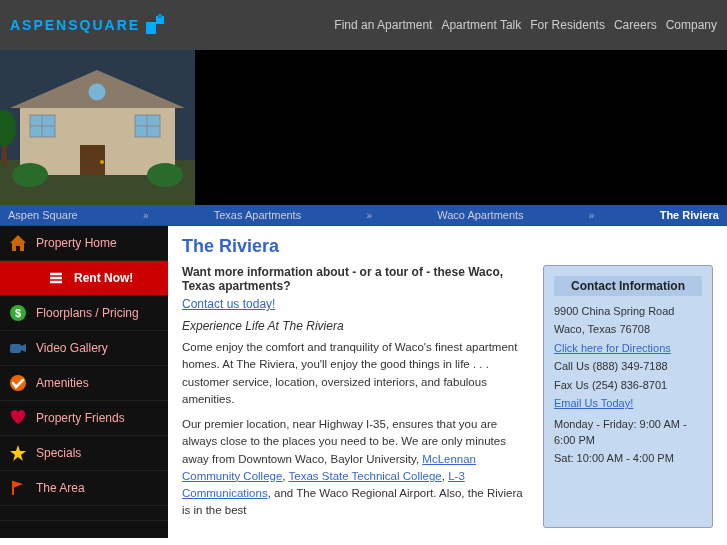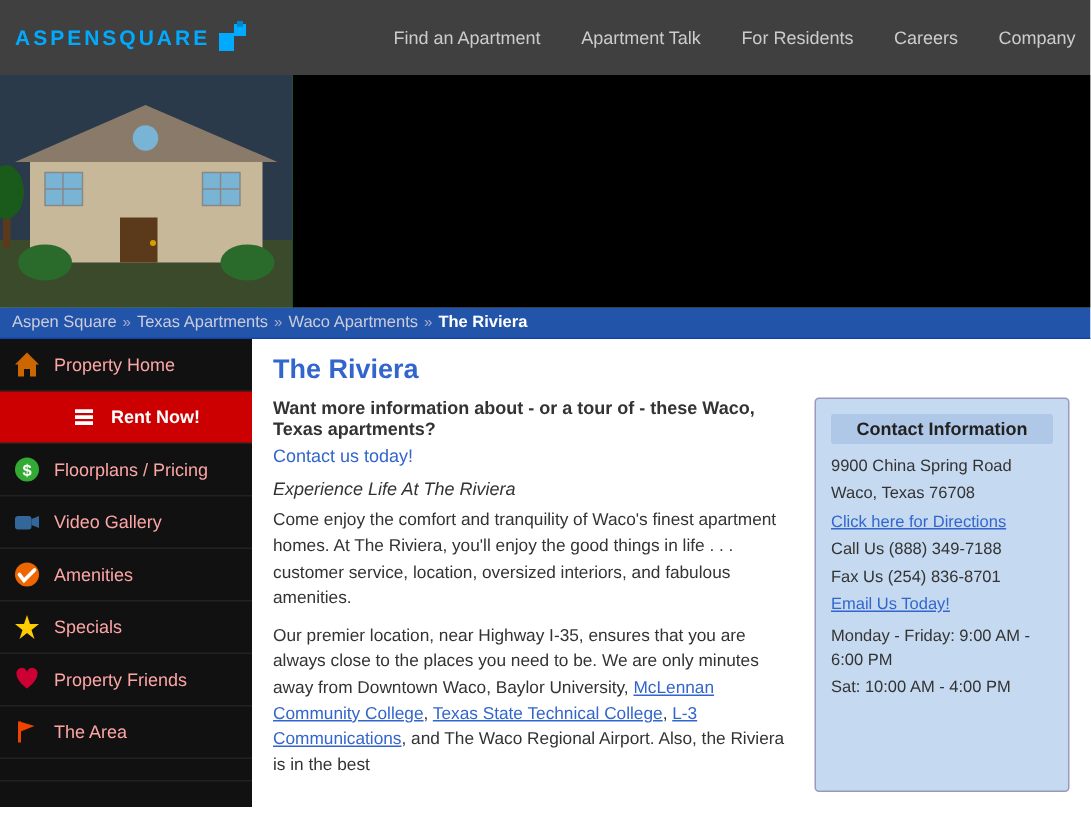--- a/index.html
+++ b/index.html
@@ -4,47 +4,47 @@
   <style>
     * { margin: 0; padding: 0; box-sizing: border-box; }
     body { font-family: Arial, sans-serif; font-size: 12px; background: #fff; width: 727px; min-height: 545px; overflow-x: hidden; }
 
     
     #header { background: #404040; height: 50px; display: flex; align-items: center; padding: 0 10px; }
     #logo-area { display: flex; align-items: center; }
     #logo-text { color: #fff; font-size: 14px; font-weight: bold; letter-spacing: 2px; }
     #logo-text span { color: #00aaff; }
     #logo-icon { width: 22px; height: 22px; margin-left: 4px; }
-    #nav { margin-left: auto; display: flex; gap: 27px; align-items: center; }
+    #nav { margin-left: auto; display: flex; gap: 9px; align-items: center; }
     .nav-item { color: #ccc; font-size: 12px; cursor: pointer; text-decoration: none; }
 
     
     #hero { background: #000; height: 155px; display: flex; align-items: center; overflow: hidden; position: relative; }
     #hero-image { width: 195px; height: 155px; background: linear-gradient(135deg, #8fa, #4a6 50%, #2a4); position: relative; overflow: hidden; }
 
     
-    #breadcrumb { background: #2255aa; padding: 4px 8px; font-size: 11px; color: #ddd; display: flex; align-items: center; gap: 4px; border-bottom: 1px solid #1144aa; }
+    #breadcrumb { background: #2255aa; padding: 4px 8px; font-size: 11px; color: #ddd; display: flex; align-items: center; gap: 4px; border-bottom: 1px solid #1144aa; justify-content: space-between; }
     .bc-sep { color: #aac; font-size: 10px; }
     .bc-link { color: #ccd; cursor: pointer; }
     .bc-current { color: #fff; font-weight: bold; }
 
     
     #main { display: flex; }
 
     
     #sidebar { width: 168px; min-width: 168px; background: #111; }
     .sidebar-item { display: flex; align-items: center; padding: 7px 8px; border-bottom: 1px solid #222; cursor: pointer; color: #fca5a5; font-size: 12px; text-decoration: none; }
     .sidebar-item.active { background: #cc0000; color: #fff; font-weight: bold; padding-left: 46px; }
     .sidebar-icon { width: 20px; height: 20px; margin-right: 8px; display: flex; align-items: center; justify-content: center; flex-shrink: 0; }
 
     
     #content { flex: 1; padding: 10px 14px; background: #fff; }
     #content-title { color: #3366cc; font-size: 18px; font-weight: bold; margin-bottom: 8px; }
     #content-subtitle { font-weight: bold; font-size: 12px; margin-bottom: 4px; color: #333; }
-    #contact-link { color: #3366cc; cursor: pointer; font-size: 12px; }
+    #contact-link { color: #3366cc; text-decoration: underline; cursor: pointer; font-size: 12px; }
     #experience-text { font-size: 12px; color: #333; margin: 8px 0 6px; font-style: italic; }
     .content-para { font-size: 11.5px; color: #333; line-height: 1.5; margin-bottom: 8px; }
     .content-para a { color: #3366cc; text-decoration: underline; }
 
     
     #contact-box { width: 170px; min-width: 170px; background: #c5d9f0; border: 1px solid #99b; padding: 10px; margin-left: 10px; border-radius: 3px; font-size: 11px; }
     #contact-box-title { font-weight: bold; font-size: 12px; margin-bottom: 8px; color: #222; text-align: center; background: #b0c8e8; padding: 3px; border-radius: 2px; }
     .contact-row { margin-bottom: 3px; color: #333; line-height: 1.4; }
     .contact-link { color: #3366cc; text-decoration: underline; cursor: pointer; }
 
@@ -169,33 +169,33 @@
             <circle cx="9" cy="9" r="8" fill="#ee6600"></circle>
             <polyline points="4,9 7,13 14,6" stroke="#fff" stroke-width="2.5" fill="none" stroke-linecap="round"></polyline>
           </svg>
       </div>
       <span>Amenities</span>
     </div>
 
     <div class="sidebar-item">
       <div class="sidebar-icon">
         <svg width="18" height="18" viewBox="0 0 18 18">
+            <path d="M9,15 C9,15 2,10 2,5.5 A3.5,3.5 0 0,1 9,4 A3.5,3.5 0 0,1 16,5.5 C16,10 9,15 9,15Z" fill="#cc0033"></path>
+          </svg>
+      </div>
+      <span>Property Friends</span>
+    </div>
+
+    <div class="sidebar-item">
+      <div class="sidebar-icon">
+        <svg width="18" height="18" viewBox="0 0 18 18">
             <polygon points="9,1 11,7 17,7 12,11 14,17 9,13 4,17 6,11 1,7 7,7" fill="#ffcc00"></polygon>
           </svg>
       </div>
       <span>Specials</span>
-    </div>
-
-    <div class="sidebar-item">
-      <div class="sidebar-icon">
-        <svg width="18" height="18" viewBox="0 0 18 18">
-            <path d="M9,15 C9,15 2,10 2,5.5 A3.5,3.5 0 0,1 9,4 A3.5,3.5 0 0,1 16,5.5 C16,10 9,15 9,15Z" fill="#cc0033"></path>
-          </svg>
-      </div>
-      <span>Property Friends</span>
     </div>
 
     <div class="sidebar-item">
       <div class="sidebar-icon">
         <svg width="18" height="18" viewBox="0 0 18 18">
             <line x1="4" y1="2" x2="4" y2="16" stroke="#ee4400" stroke-width="2"></line>
             <polygon points="4,2 14,5 4,9" fill="#ee4400"></polygon>
           </svg>
       </div>
       <span>The Area</span>

